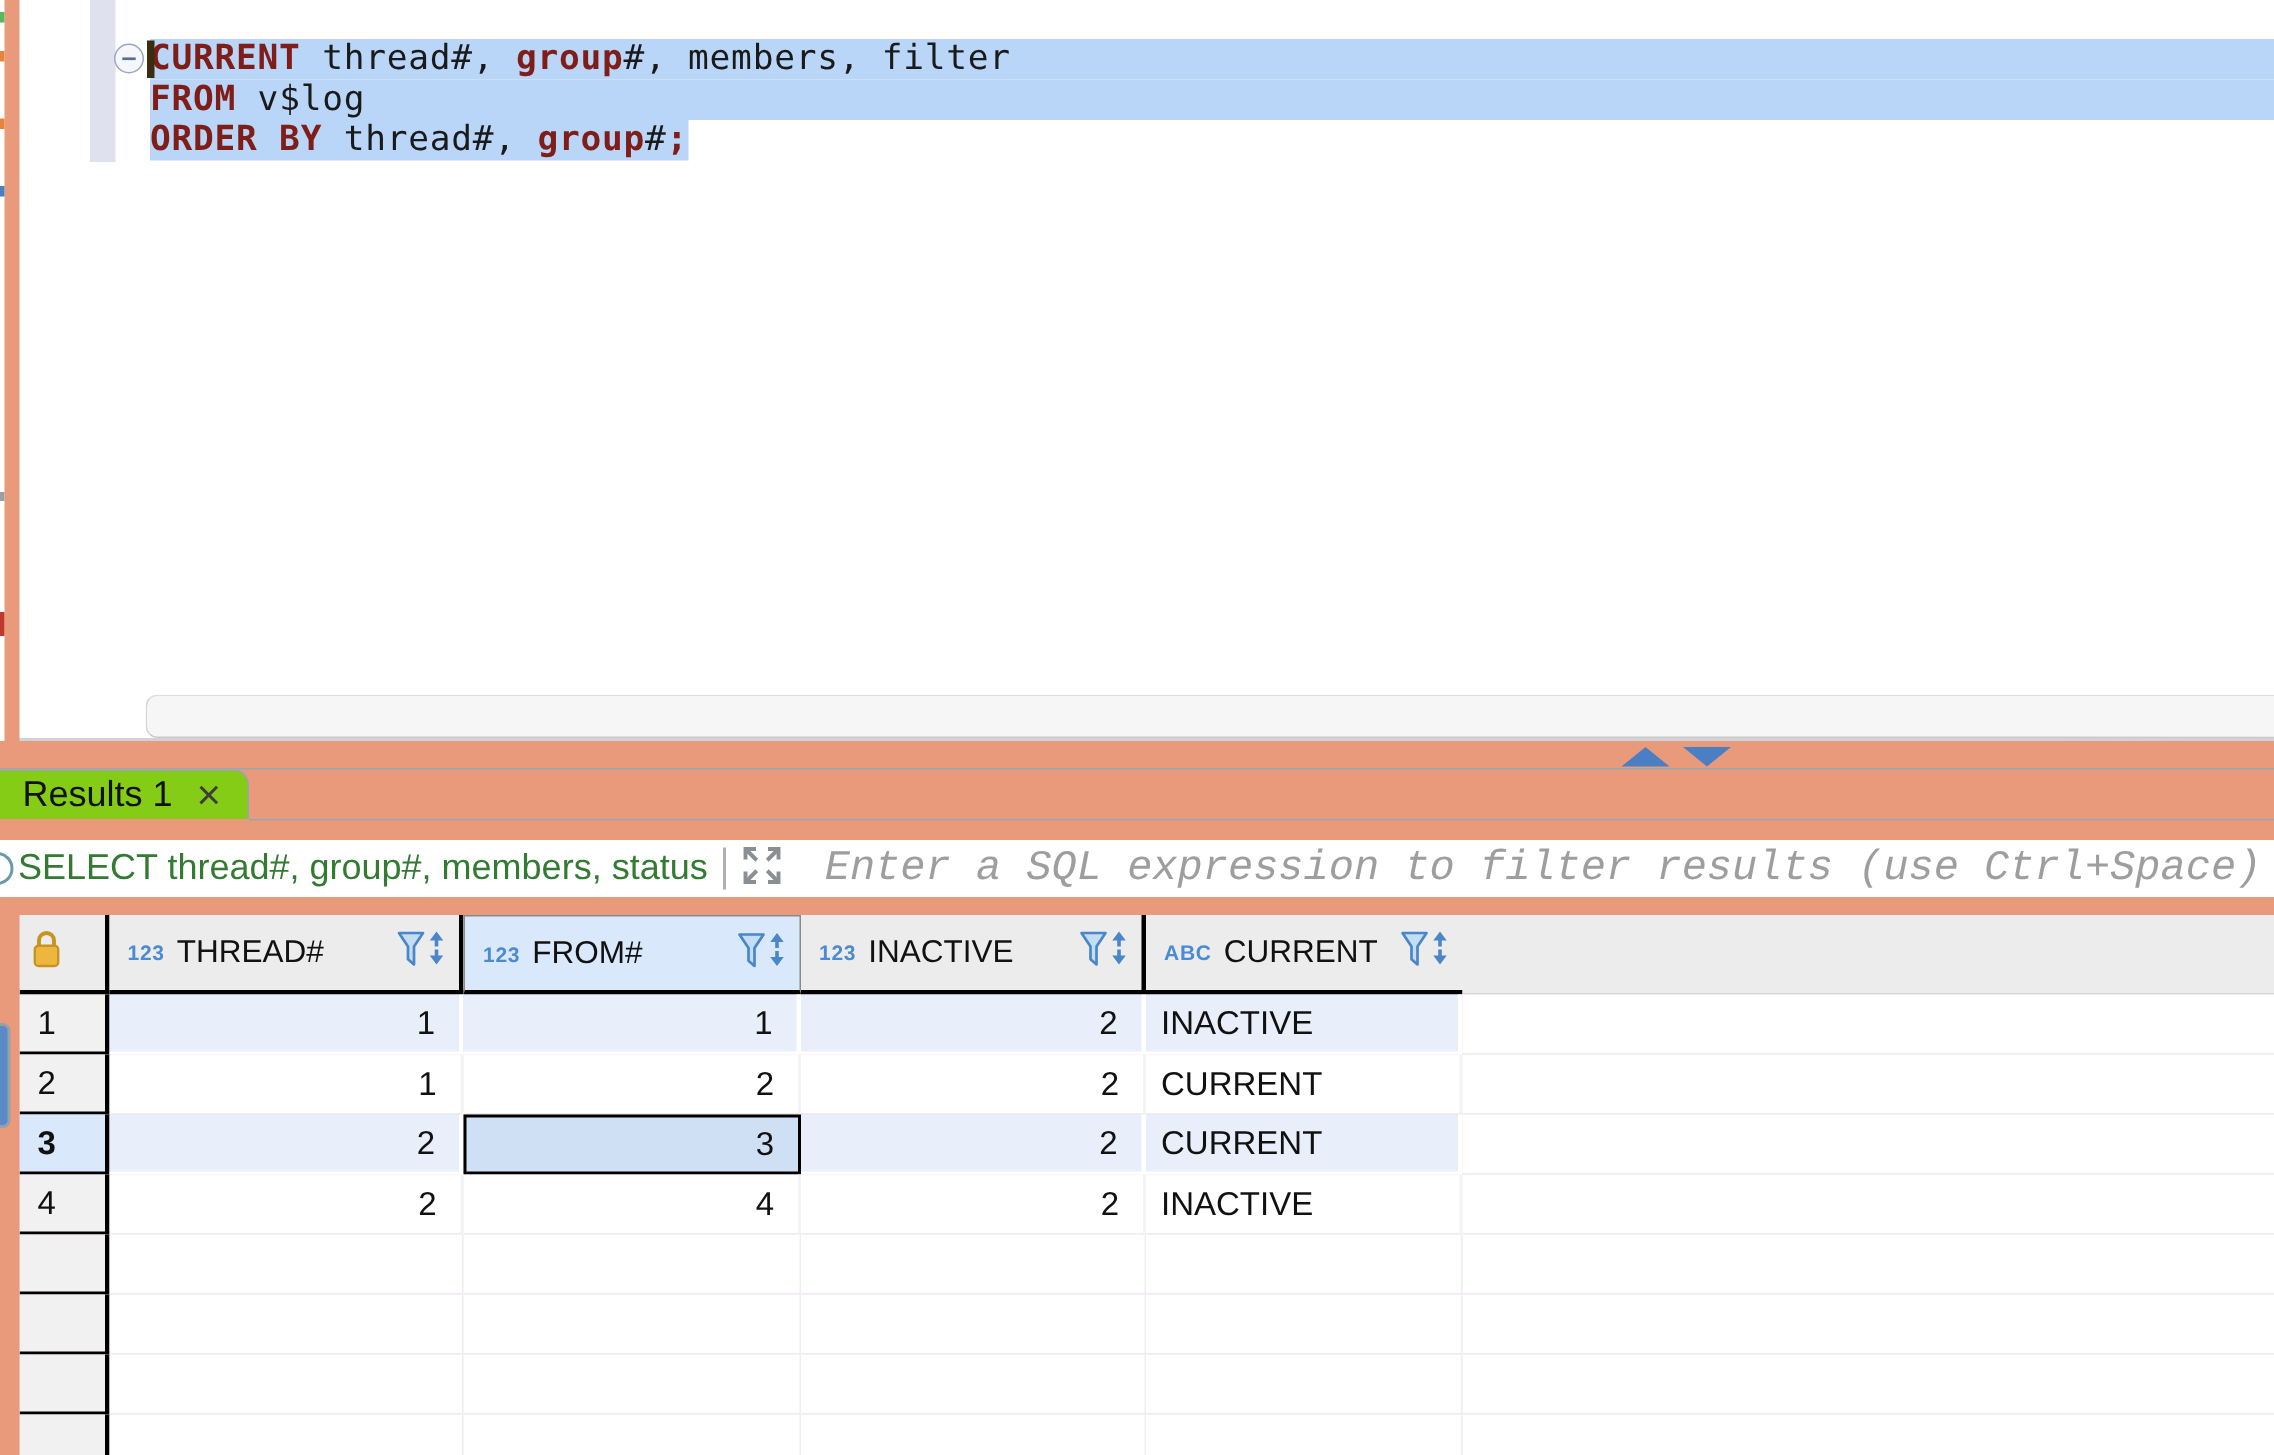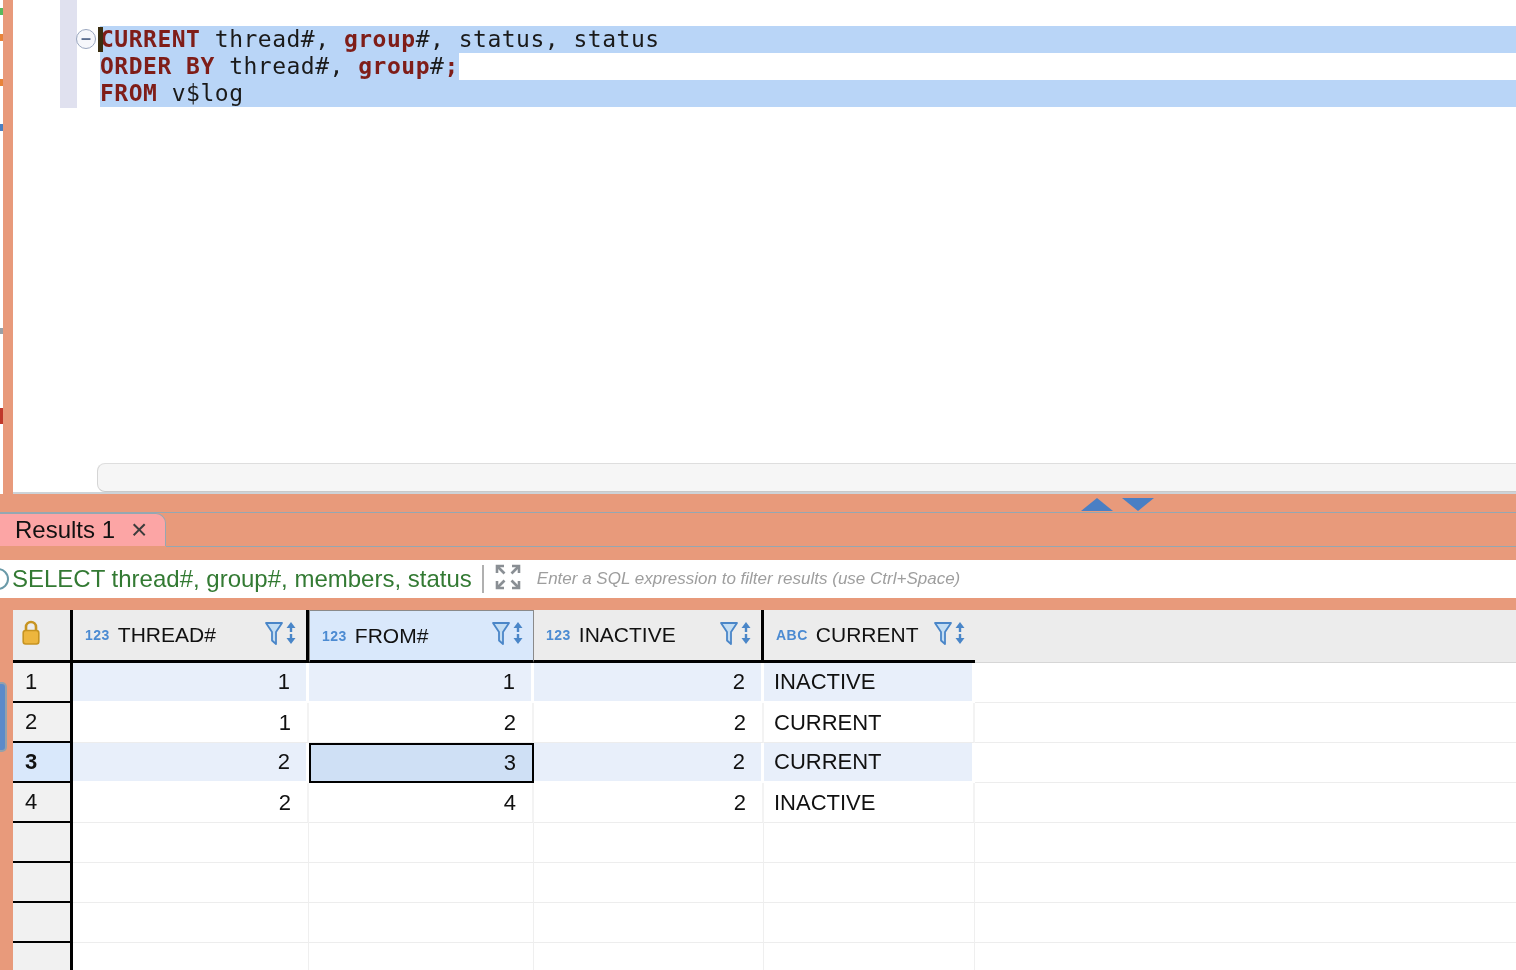--- a/index.html
+++ b/index.html
@@ -36,36 +36,36 @@
              border-top:2px solid #cdd3d8;}
   .tri { position:absolute; width:0; height:0; }
   .tri-up { left:1081px; top:4px; border-left:16px solid transparent; border-right:16px solid transparent;
             border-bottom:13px solid #4a7fc4;}
   .tri-down { left:1122px; top:4px; border-left:16px solid transparent; border-right:16px solid transparent;
               border-top:13px solid #4a7fc4;}
 
   
   .tabbar { position:absolute; left:0; top:512px; width:1516px; height:48px; background:#e89a7b;
             border-top:1px solid #95a7b1;}
-  .tab { position:absolute; left:0; top:0; width:166px; height:33px; background:#fca5a5;
+  .tab { position:absolute; left:0; top:0; width:166px; height:33px; background:#84cc16;
          border-right:1px solid #95a7b1; border-top:1px solid #95a7b1; border-radius:0 10px 0 0;
          display:flex; align-items:center; padding-left:15px; font-size:24px; color:#111;}
   .tab-close { margin-left:16px; color:#3c3c3c; font-size:28px; line-height:24px; }
   .tab-bottom { position:absolute; left:166px; top:33px; right:0; height:1px; background:#95a7b1;}
 
   
   .filterbar { position:absolute; left:0; top:560px; width:1516px; height:38px; background:#fff;
                display:flex; align-items:center; overflow:hidden;}
   .cuticon { position:absolute; left:-13px; top:8px; width:22px; height:22px; border:2.5px solid #6a9aa8;
              border-radius:50%; background:#fff;}
   .fquery { margin-left:12px; font-size:24px; color:#337a33; white-space:pre;}
   .vsep { width:2px; height:28px; background:#b0b0b0; margin:0 7px 0 10px;}
   .fexpand { flex:0 0 auto; }
-  .finput { flex:1; border:none; outline:none; font-size:17px; height:34px; margin-left:12px; color:#444;
-            font-family:Liberation Sans, sans-serif; background:transparent;}
+  .finput { flex:1; border:none; outline:none; font-size:28px; height:34px; margin-left:25px; color:#444;
+            font-family:Liberation Mono, monospace; background:transparent;}
   .finput::placeholder { color:#9e9e9e; font-style:italic; }
   .strip2 { position:absolute; left:0; top:598px; width:1516px; height:12px; background:#e89a7b;}
 
   
   .grid { position:absolute; left:13px; top:610px; width:1503px; height:412px; background:#f0abfc; overflow:hidden;}
   .ghead { display:flex; height:53px; background:#ececec; }
   .hcell { display:flex; align-items:center; background:#ececec; border-bottom:3px solid #000;
            padding-left:12px; font-size:21px; color:#111; overflow:hidden;}
   .hcell .prefix { color:#4c8bd2; font-weight:bold; font-size:14px; margin-right:8px; letter-spacing:0.5px;}
   .hcell .fico { margin-left:auto; margin-right:6px; flex:0 0 auto;}
@@ -86,23 +86,23 @@
 </style>
 </head>
 <body>
 
 <div class="root">
 
   <div class="editor">
     <div class="gutter-hl"></div>
     <div class="fold">–</div>
     <div class="code-area">
-        <div class="code-line"><span class="sel-full"><span class="caret"></span><span class="kw">CURRENT</span><span class="tk"> thread#, </span><span class="kw">group</span><span class="tk">#, status, status</span></span></div>
+        <div class="code-line"><span class="sel-full"><span class="caret"></span><span class="kw">CURRENT</span><span class="tk"> thread#, </span><span class="kw">group</span><span class="tk">#, members, filter</span></span></div>
+        <div class="code-line"><span class="sel-full"><span class="kw">FROM</span><span class="tk"> v$log</span></span></div>
         <div class="code-line"><span class="sel-text"><span class="kw">ORDER BY</span><span class="tk"> thread#, </span><span class="kw">group</span><span class="tk">#</span><span class="kw">;</span></span></div>
-        <div class="code-line"><span class="sel-full"><span class="kw">FROM</span><span class="tk"> v$log</span></span></div>
       </div>
     <div class="hscroll"></div>
   </div>
 
   <div class="ruler">
       <div class="mark" style="top: 8px; height: 7px; background: rgb(88, 184, 92);"></div>
       <div class="mark" style="top: 34px; height: 7px; background: rgb(232, 131, 58);"></div>
       <div class="mark" style="top: 79px; height: 7px; background: rgb(232, 131, 58);"></div>
       <div class="mark" style="top: 124px; height: 7px; background: rgb(74, 127, 193);"></div>
       <div class="mark" style="top: 328px; height: 6px; background: rgb(154, 160, 166);"></div>

